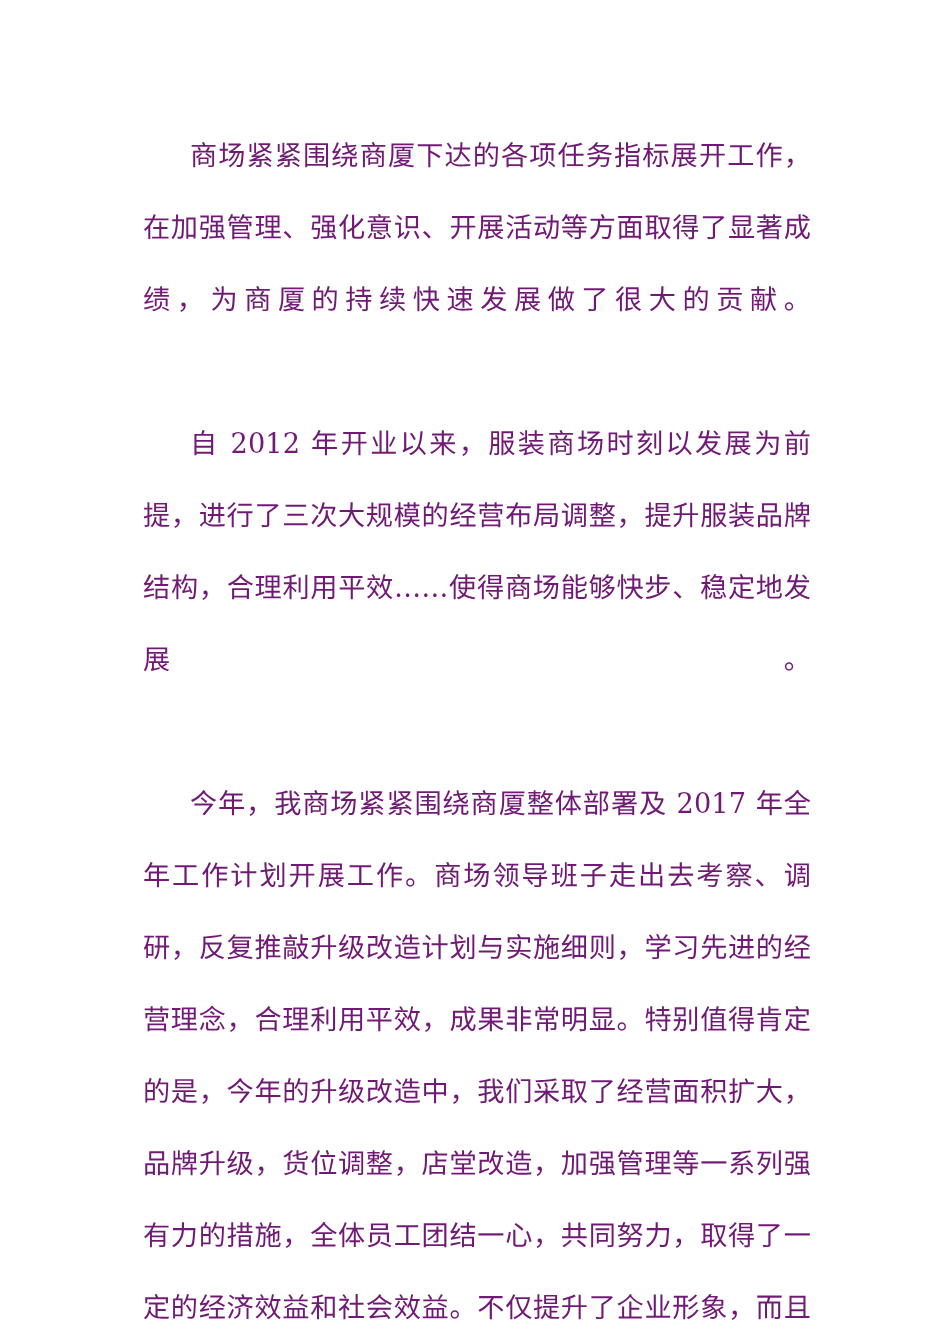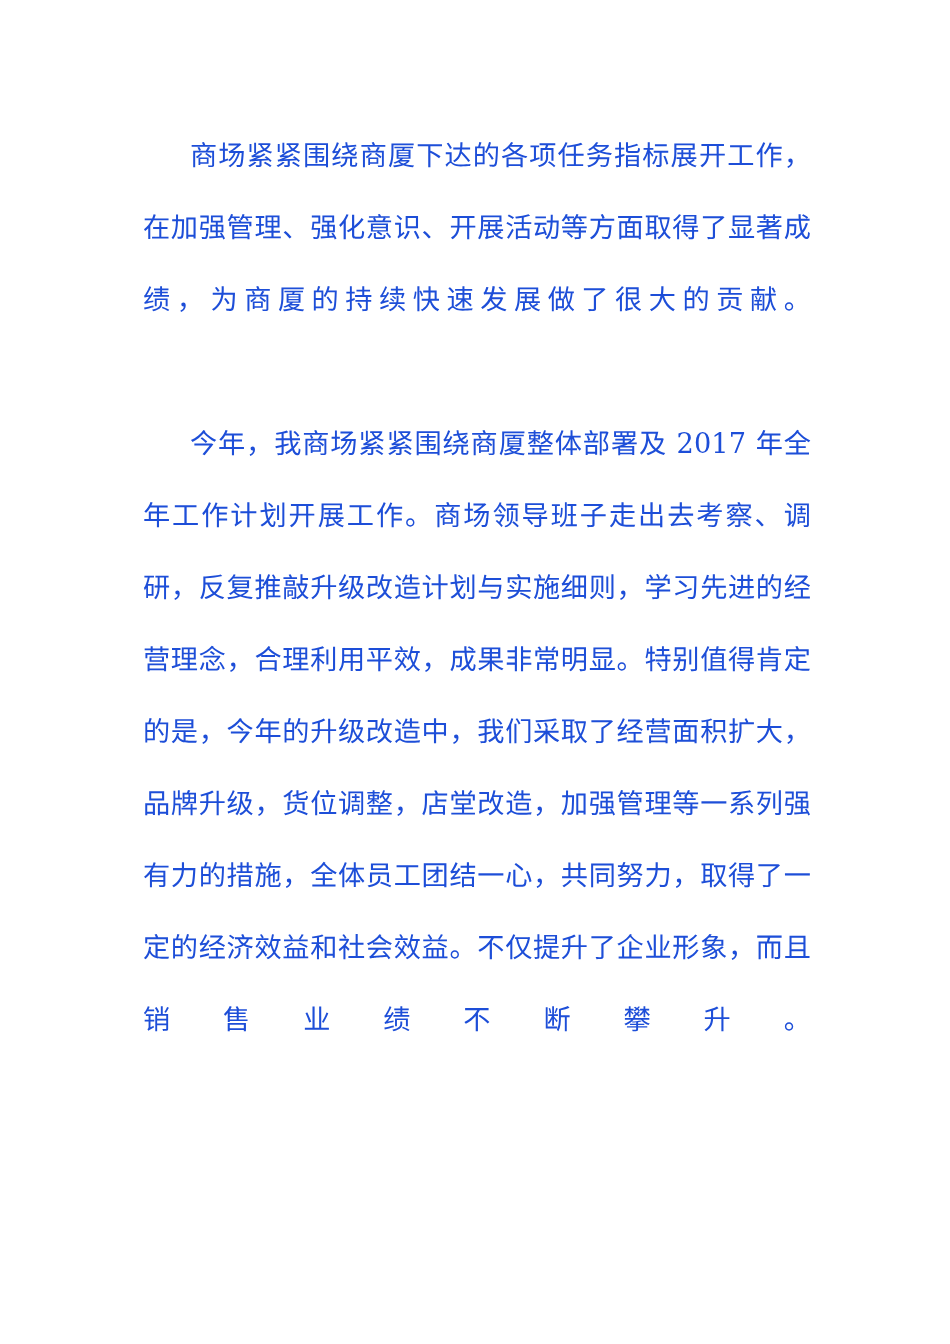--- a/index.html
+++ b/index.html
@@ -28,21 +28,21 @@
   .doc-body {
     position: absolute;
     left: 143px;
     top: 120px;
     width: 668px;
   }
 
   .para {
     margin: 0;
     padding: 0;
-    color: #1d4ed8;
+    color: #701a75;
     font-size: 27.2px;
     line-height: 72px;
     text-align: justify;
     text-justify: inter-character;
     text-indent: 47px;
     letter-spacing: 0.1px;
     font-weight: 400;
     -webkit-font-smoothing: none;
   }
 
@@ -55,18 +55,19 @@
 </style>
 </head>
 <body>
 
 <div class="page">
 
   <div class="doc-body">
 
     <p class="para">商场紧紧围绕商厦下达的各项任务指标展开工作，在加强管理、强化意识、开展活动等方面取得了显著成绩，为商厦的持续快速发展做了很大的贡献。</p>
 
+    <p class="para">自 2012 年开业以来，服装商场时刻以发展为前提，进行了三次大规模的经营布局调整，提升服装品牌结构，合理利用平效……使得商场能够快步、稳定地发展。</p>
 
     <p class="para">今年，我商场紧紧围绕商厦整体部署及 2017 年全年工作计划开展工作。商场领导班子走出去考察、调研，反复推敲升级改造计划与实施细则，学习先进的经营理念，合理利用平效，成果非常明显。特别值得肯定的是，今年的升级改造中，我们采取了经营面积扩大，品牌升级，货位调整，店堂改造，加强管理等一系列强有力的措施，全体员工团结一心，共同努力，取得了一定的经济效益和社会效益。不仅提升了企业形象，而且销售业绩不断攀升。</p>
 
   </div>
 
 </div>
 
 </body></html>

